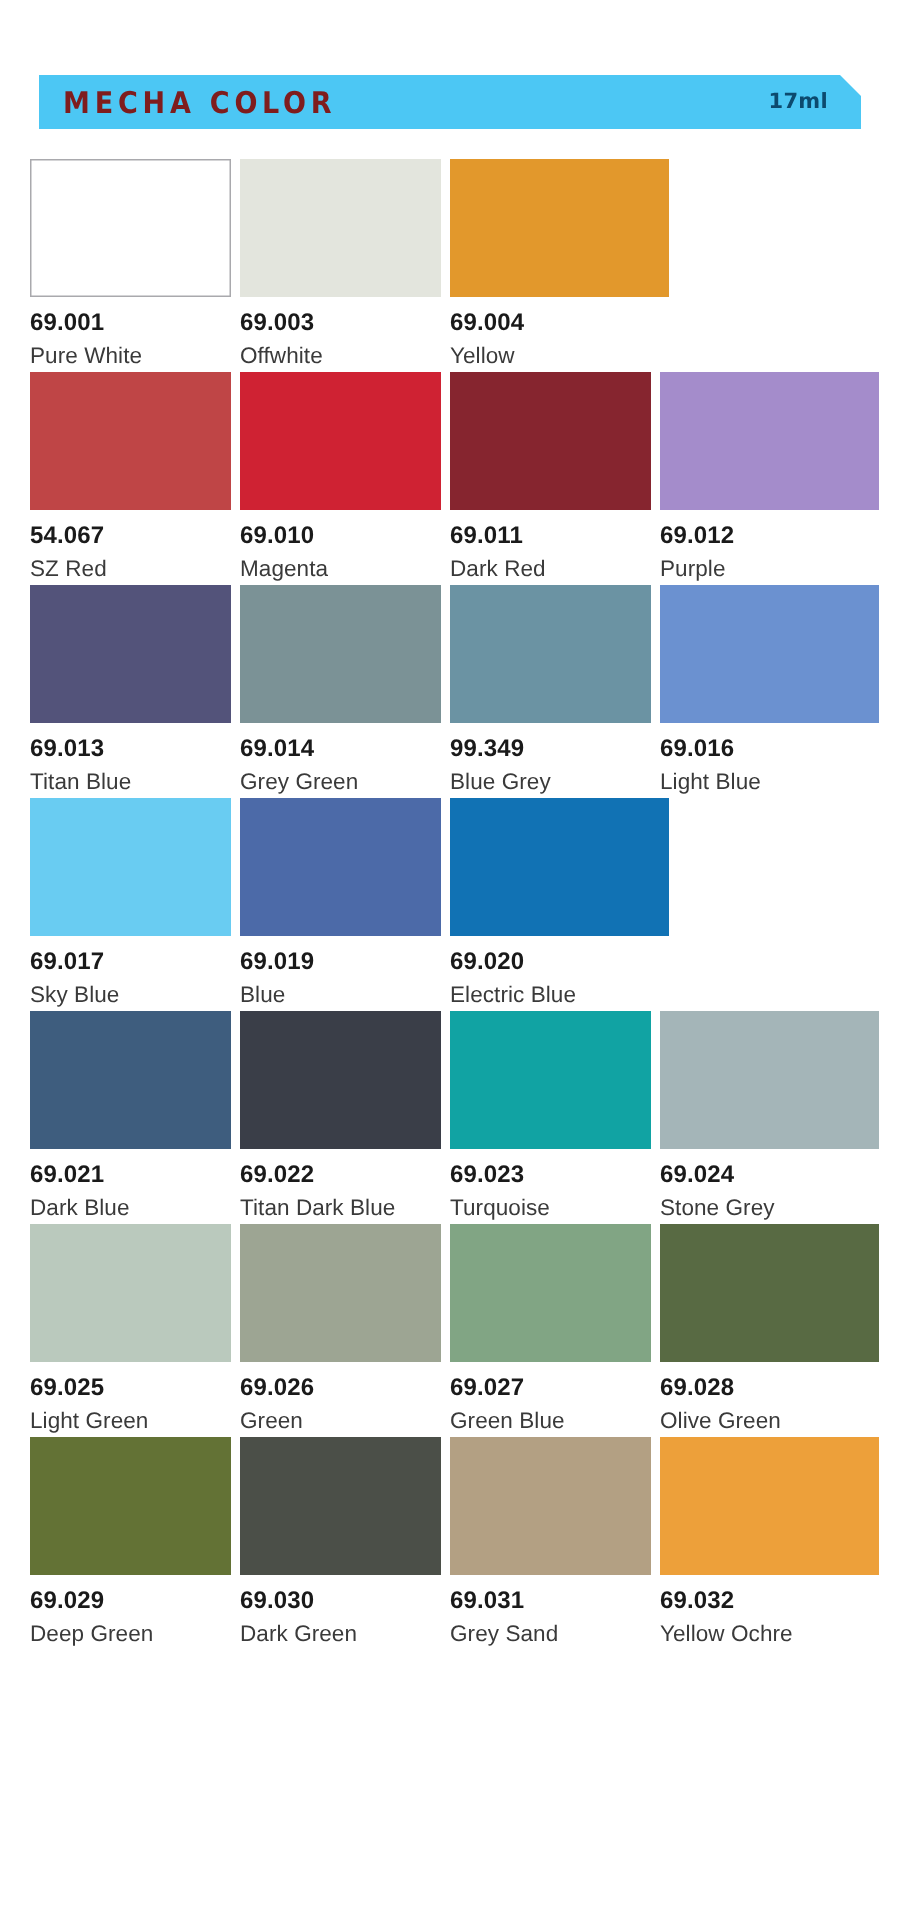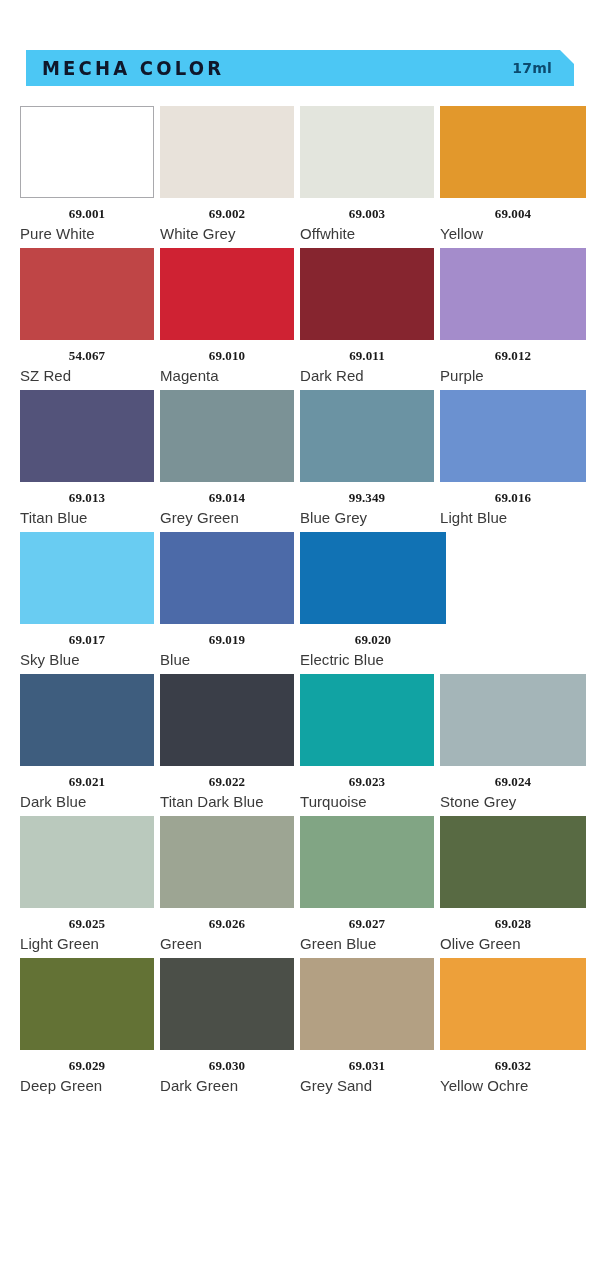--- a/index.html
+++ b/index.html
@@ -36,21 +36,21 @@
   }
   .banner-title {
     position: absolute;
     left: 16px;
     top: 50%;
     transform: translateY(-50%);
     font-family: "DejaVu Sans", sans-serif;
     font-size: 20px;
     font-weight: 700;
     letter-spacing: 3.2px;
-    color: #0f172a;
+    color: #7f1d1d;
     white-space: nowrap;
     font-stretch: condensed;
   }
   .banner-volume {
     position: absolute;
     right: 22px;
     top: 50%;
     transform: translateY(-50%);
     font-family: "DejaVu Sans", sans-serif;
     font-size: 14px;
@@ -84,28 +84,27 @@
   .chip {
     width: 100%;
     height: 92px;
     box-sizing: border-box;
   }
   .chip.bordered {
     border: 1px solid #a9a9ad;
   }
   .chip-code {
     margin-top: 9px;
-    font-family: Liberation Serif, serif;
-    font-size: 13px;
+    font-family: Liberation Sans, sans-serif;
+    font-size: 16px;
     font-weight: 700;
     color: #1a1a1a;
     letter-spacing: 0.1px;
     line-height: 1.1;
     white-space: nowrap;
-    text-align: center;
   }
   .chip-name {
     margin-top: 5px;
     font-family: "Liberation Sans", sans-serif;
     font-size: 15px;
     font-weight: 400;
     color: #3a3a3a;
     letter-spacing: 0.05px;
     line-height: 1.1;
     white-space: nowrap;
@@ -122,25 +121,20 @@
   </div>
 
   <div class="grid">
       <div class="grid-row">
         <div class="cell">
           <div class="chip bordered" style="background: rgb(255, 255, 255);"></div>
           <div class="chip-code">69.001</div>
           <div class="chip-name">Pure White</div>
         </div>
         <div class="cell">
-          <div class="chip" style="background: rgb(232, 226, 218);"></div>
-          <div class="chip-code">69.002</div>
-          <div class="chip-name">White Grey</div>
-        </div>
-        <div class="cell">
           <div class="chip" style="background: rgb(227, 229, 221);"></div>
           <div class="chip-code">69.003</div>
           <div class="chip-name">Offwhite</div>
         </div>
         <div class="cell wide">
           <div class="chip" style="background: rgb(226, 152, 44);"></div>
           <div class="chip-code">69.004</div>
           <div class="chip-name">Yellow</div>
         </div>
       </div>

